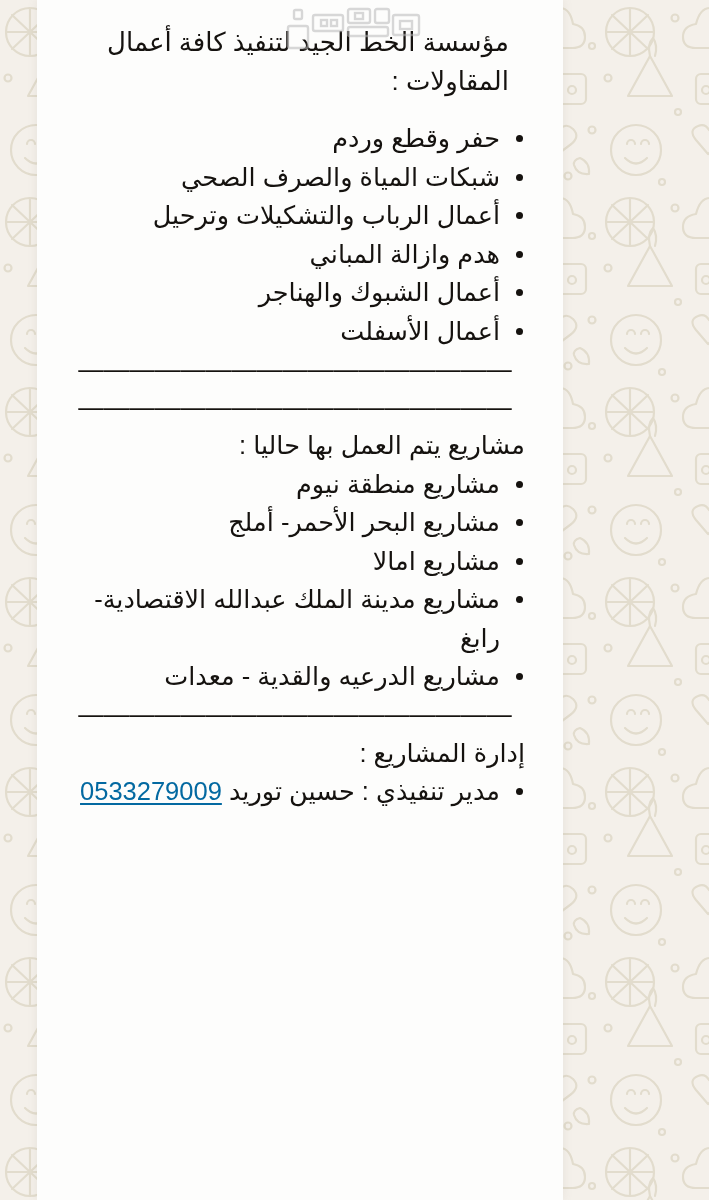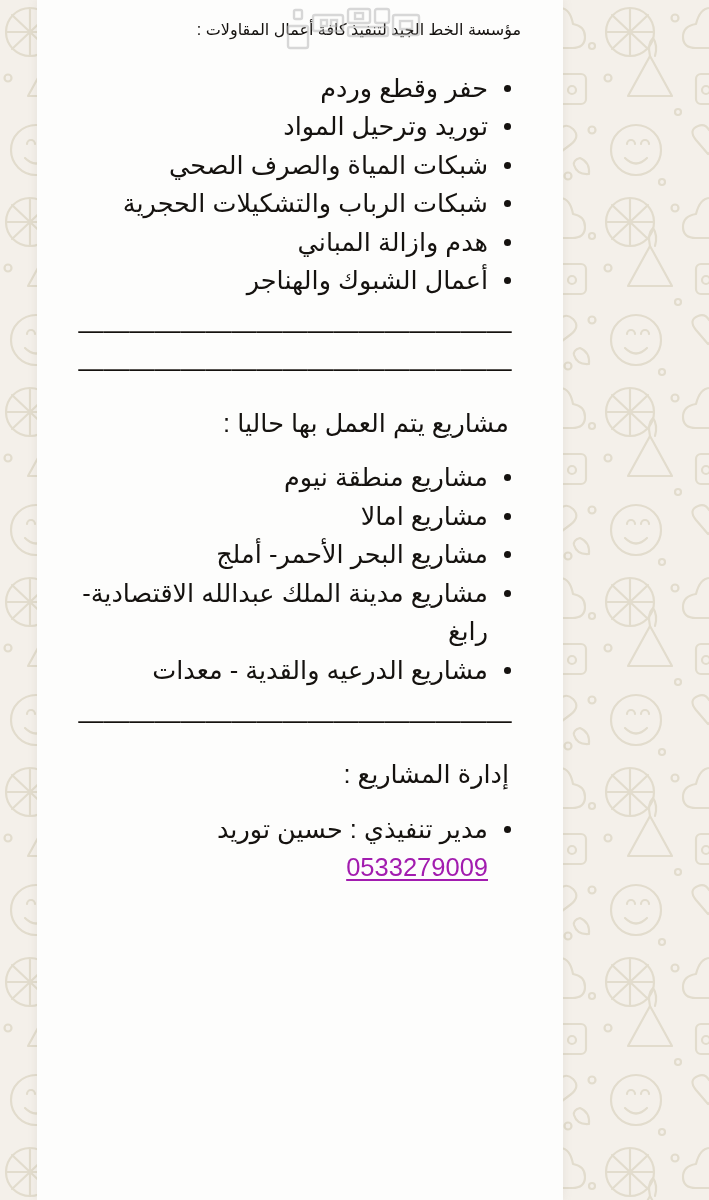--- a/index.html
+++ b/index.html
@@ -49,31 +49,31 @@
     box-sizing: border-box;
     padding: 7px 38px 0 28px;
     direction: rtl;
     text-align: right;
     color: #15120f;
     font-size: 25.5px;
     line-height: 38.5px;
   }
 
   .title {
-    font-size: 16px;
-    line-height: 38.5px;
-    margin: 4px;
+    font-size: 26px;
+    line-height: 38.5px;
+    margin: 16px;
     font-weight: 400;
     text-align: right;
     white-space: pre-line;
   }
 
   ul.blist {
     list-style: none;
-    margin: 12px;
+    margin: 0;
     padding: 0;
   }
   ul.blist li {
     position: relative;
     padding-left: 0;
     padding-right: 25px;
     margin: 0;
     font-size: 25.5px;
     line-height: 38.5px;
     text-align: right;
@@ -105,25 +105,25 @@
   .divider span {
     display: inline-block;
     transform: scaleY(1);
   }
   .spacer-xs { height: 3px; }
 
   .section-head {
     font-size: 25.5px;
     line-height: 38.5px;
     text-align: right;
-    margin: 16px;
+    margin: 0;
   }
 
   .phone {
-    color: #a21caf;
+    color: #0369a1;
     text-decoration: underline;
     text-underline-offset: 3px;
     direction: ltr;
     unicode-bidi: embed;
     display: inline-block;
   }
 
   
   #watermark {
     position: absolute;
@@ -173,42 +173,42 @@
 <div id="card"></div>
 
 <div id="doc">
 
   <div class="title">مؤسسة الخط الجيد لتنفيذ كافة أعمال المقاولات :</div>
 
   <div class="spacer-xs"></div>
 
   <ul class="blist" id="services-list">
       <li><span>حفر وقطع وردم</span></li>
-      <li><span>توريد وترحيل المواد</span></li>
       <li><span>شبكات المياة والصرف الصحي</span></li>
-      <li><span>شبكات الرباب والتشكيلات الحجرية</span></li>
+      <li><span>أعمال الرباب والتشكيلات وترحيل</span></li>
       <li><span>هدم وازالة المباني</span></li>
       <li><span>أعمال الشبوك والهناجر</span></li>
+      <li><span>أعمال الأسفلت</span></li>
     </ul>
 
   <div class="divider">
     <span>—————————————————</span>
   </div>
 
 
   <div class="divider">
     <span>—————————————————</span>
   </div>
 
   <div class="section-head">مشاريع يتم العمل بها حاليا :</div>
 
   <ul class="blist" id="projects-list">
       <li><span>مشاريع منطقة نيوم</span></li>
+      <li><span>مشاريع البحر الأحمر- أملج</span></li>
       <li><span>مشاريع امالا</span></li>
-      <li><span>مشاريع البحر الأحمر- أملج</span></li>
       <li><span>مشاريع مدينة الملك عبدالله الاقتصادية- رابغ</span></li>
       <li><span>مشاريع الدرعيه والقدية - معدات</span></li>
     </ul>
 
   <div class="divider">
     <span>—————————————————</span>
   </div>
 
   <div class="section-head">إدارة المشاريع :</div>
 

